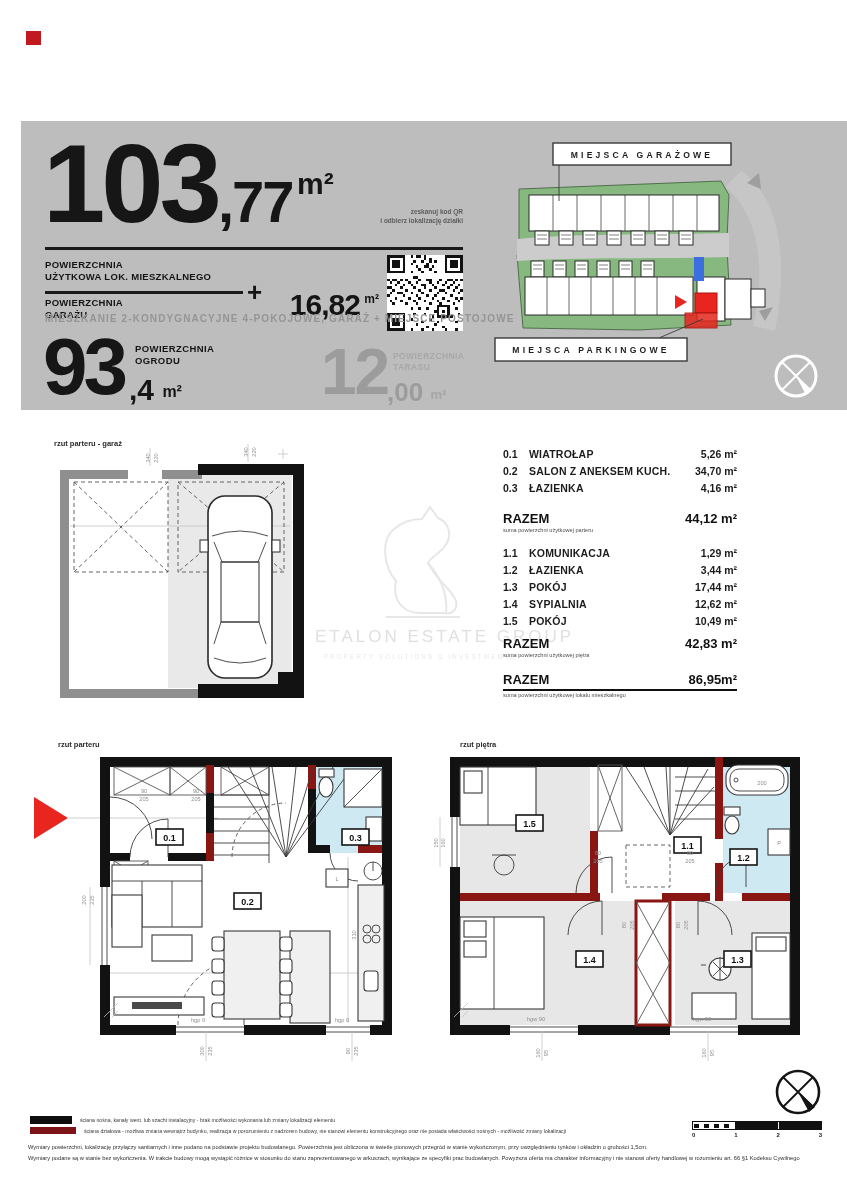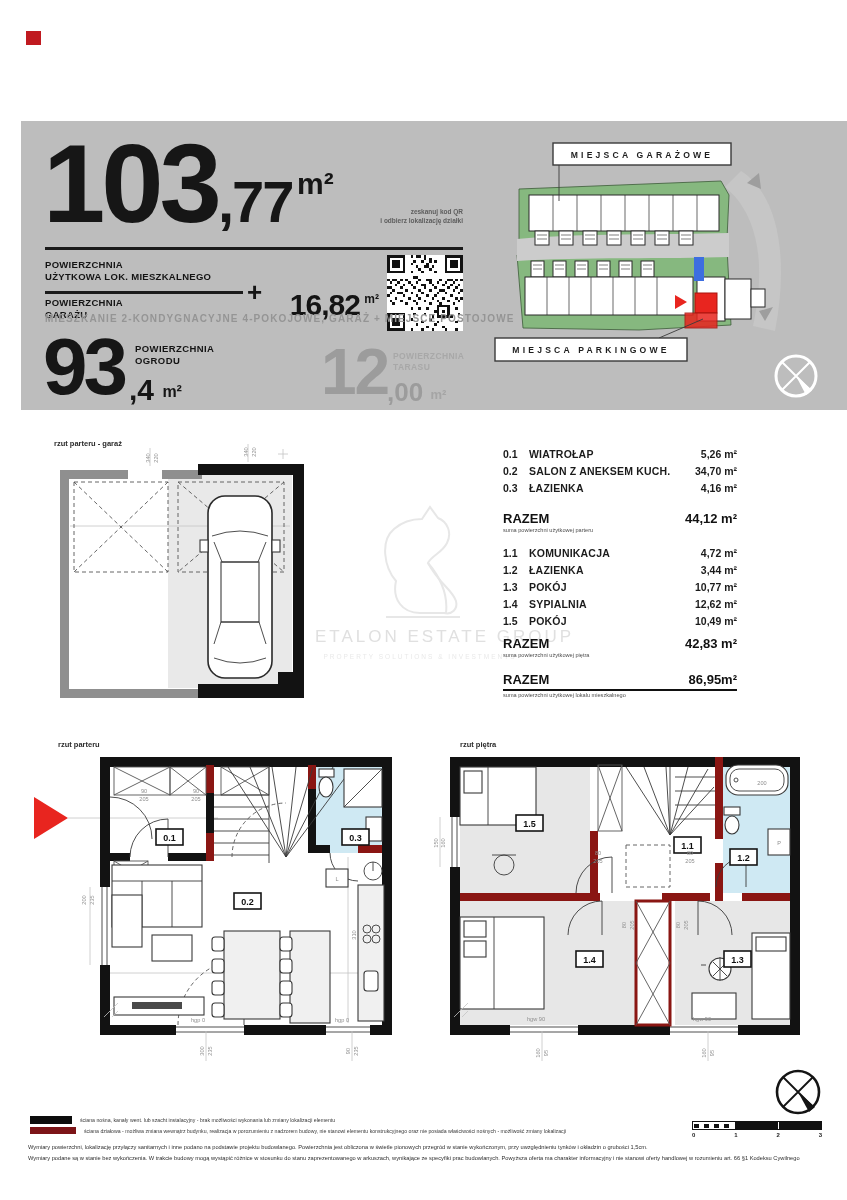--- a/index.html
+++ b/index.html
@@ -300,31 +300,31 @@
           <span>44,12 m²</span>
         </div>
       <div class="rt-sub">suma powierzchni użytkowej parteru</div>
     </div>
 
     <div class="rt-gap"></div>
 
     <div class="rt-row">
         <span class="rt-id">1.1</span>
         <span class="rt-name">KOMUNIKACJA</span>
-        <span class="rt-area">4,72  m²</span>
+        <span class="rt-area">1,29  m²</span>
       </div>
     <div class="rt-row">
         <span class="rt-id">1.2</span>
         <span class="rt-name">ŁAZIENKA</span>
         <span class="rt-area">3,44  m²</span>
       </div>
     <div class="rt-row">
         <span class="rt-id">1.3</span>
         <span class="rt-name">POKÓJ</span>
-        <span class="rt-area">10,77 m²</span>
+        <span class="rt-area">17,44 m²</span>
       </div>
     <div class="rt-row">
         <span class="rt-id">1.4</span>
         <span class="rt-name">SYPIALNIA</span>
         <span class="rt-area">12,62 m²</span>
       </div>
     <div class="rt-row">
         <span class="rt-id">1.5</span>
         <span class="rt-name">POKÓJ</span>
         <span class="rt-area">10,49 m²</span>

